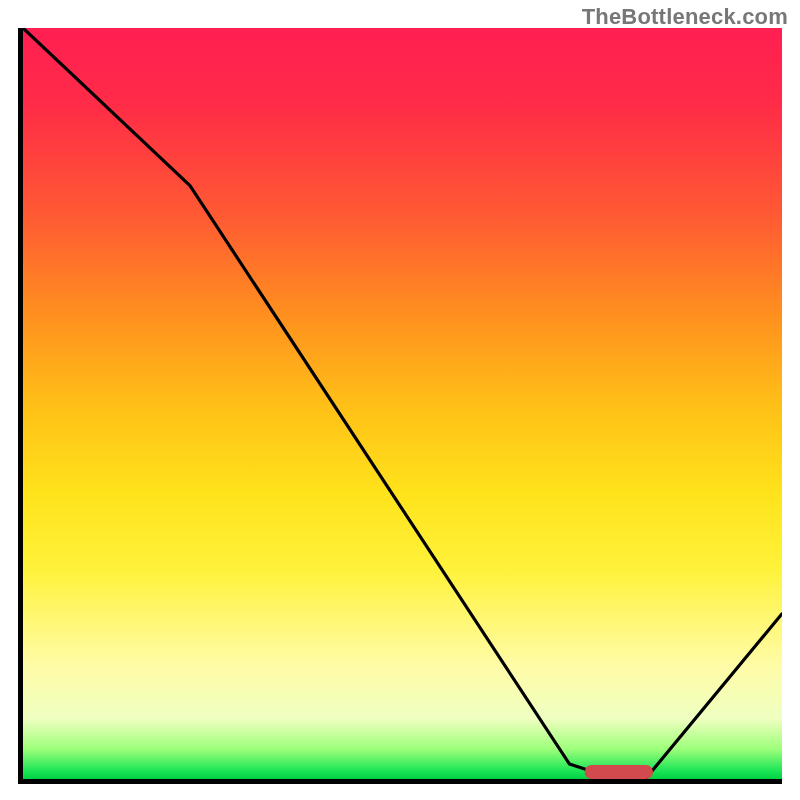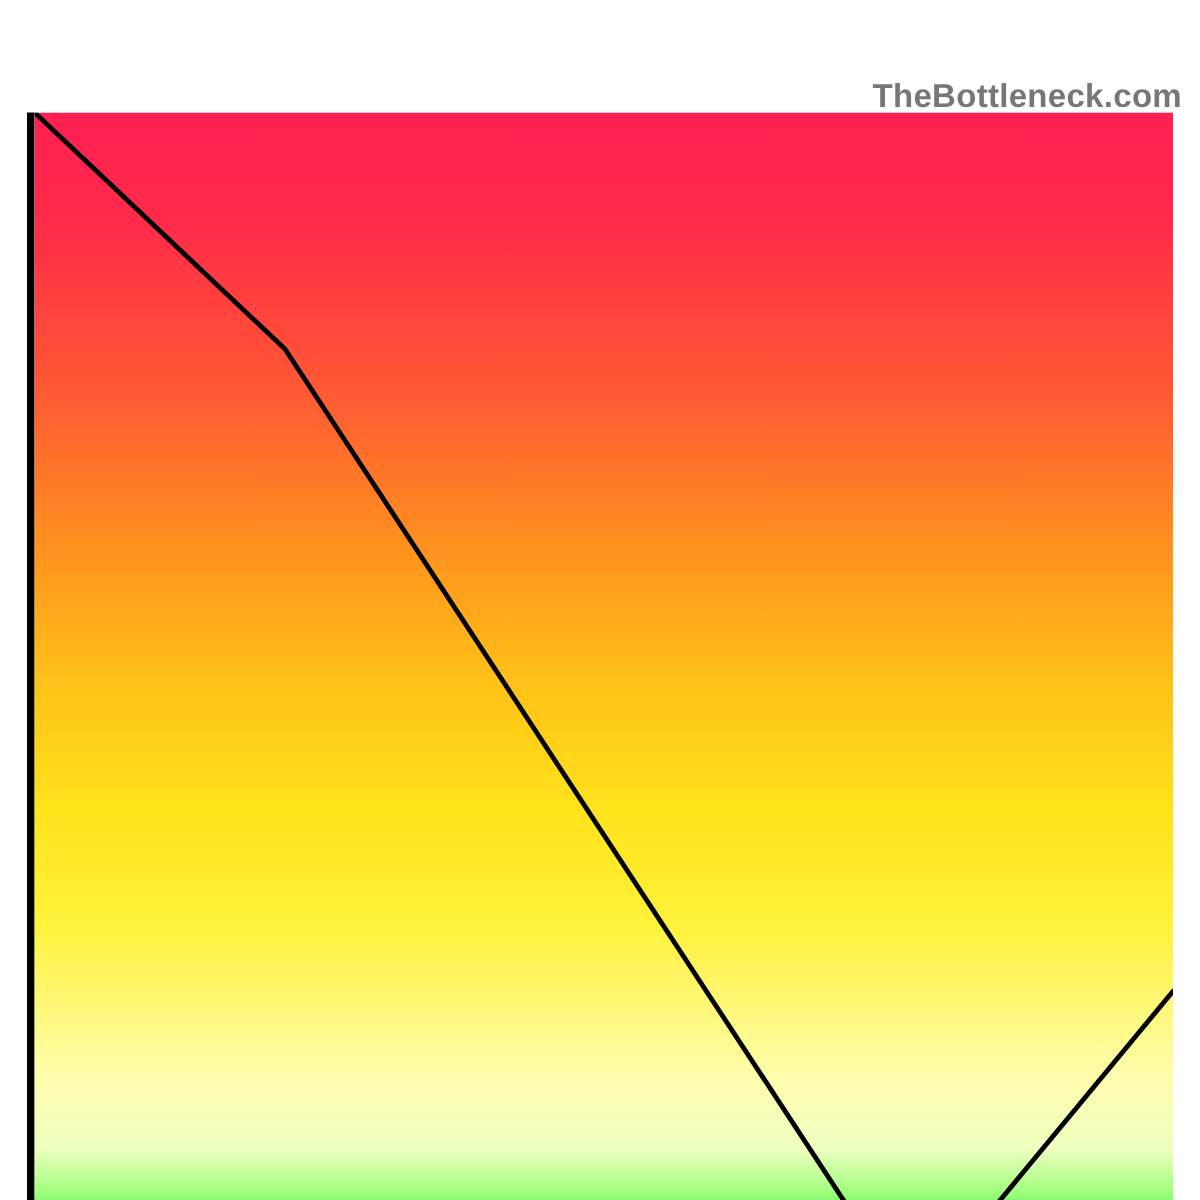--- a/index.html
+++ b/index.html
@@ -8,21 +8,20 @@
     width: 800px;
     height: 800px;
     overflow: hidden;
     font-family: Arial, Helvetica, sans-serif;
     background: #fff;
   }
   .stage {
     position: relative;
     width: 800px;
     height: 712px;
-    margin-top: 47px;
   }
   .watermark {
     position: absolute;
     top: 4px;
     right: 12px;
     font-size: 22px;
     font-weight: bold;
     color: #777;
     letter-spacing: 0.2px;
   }

